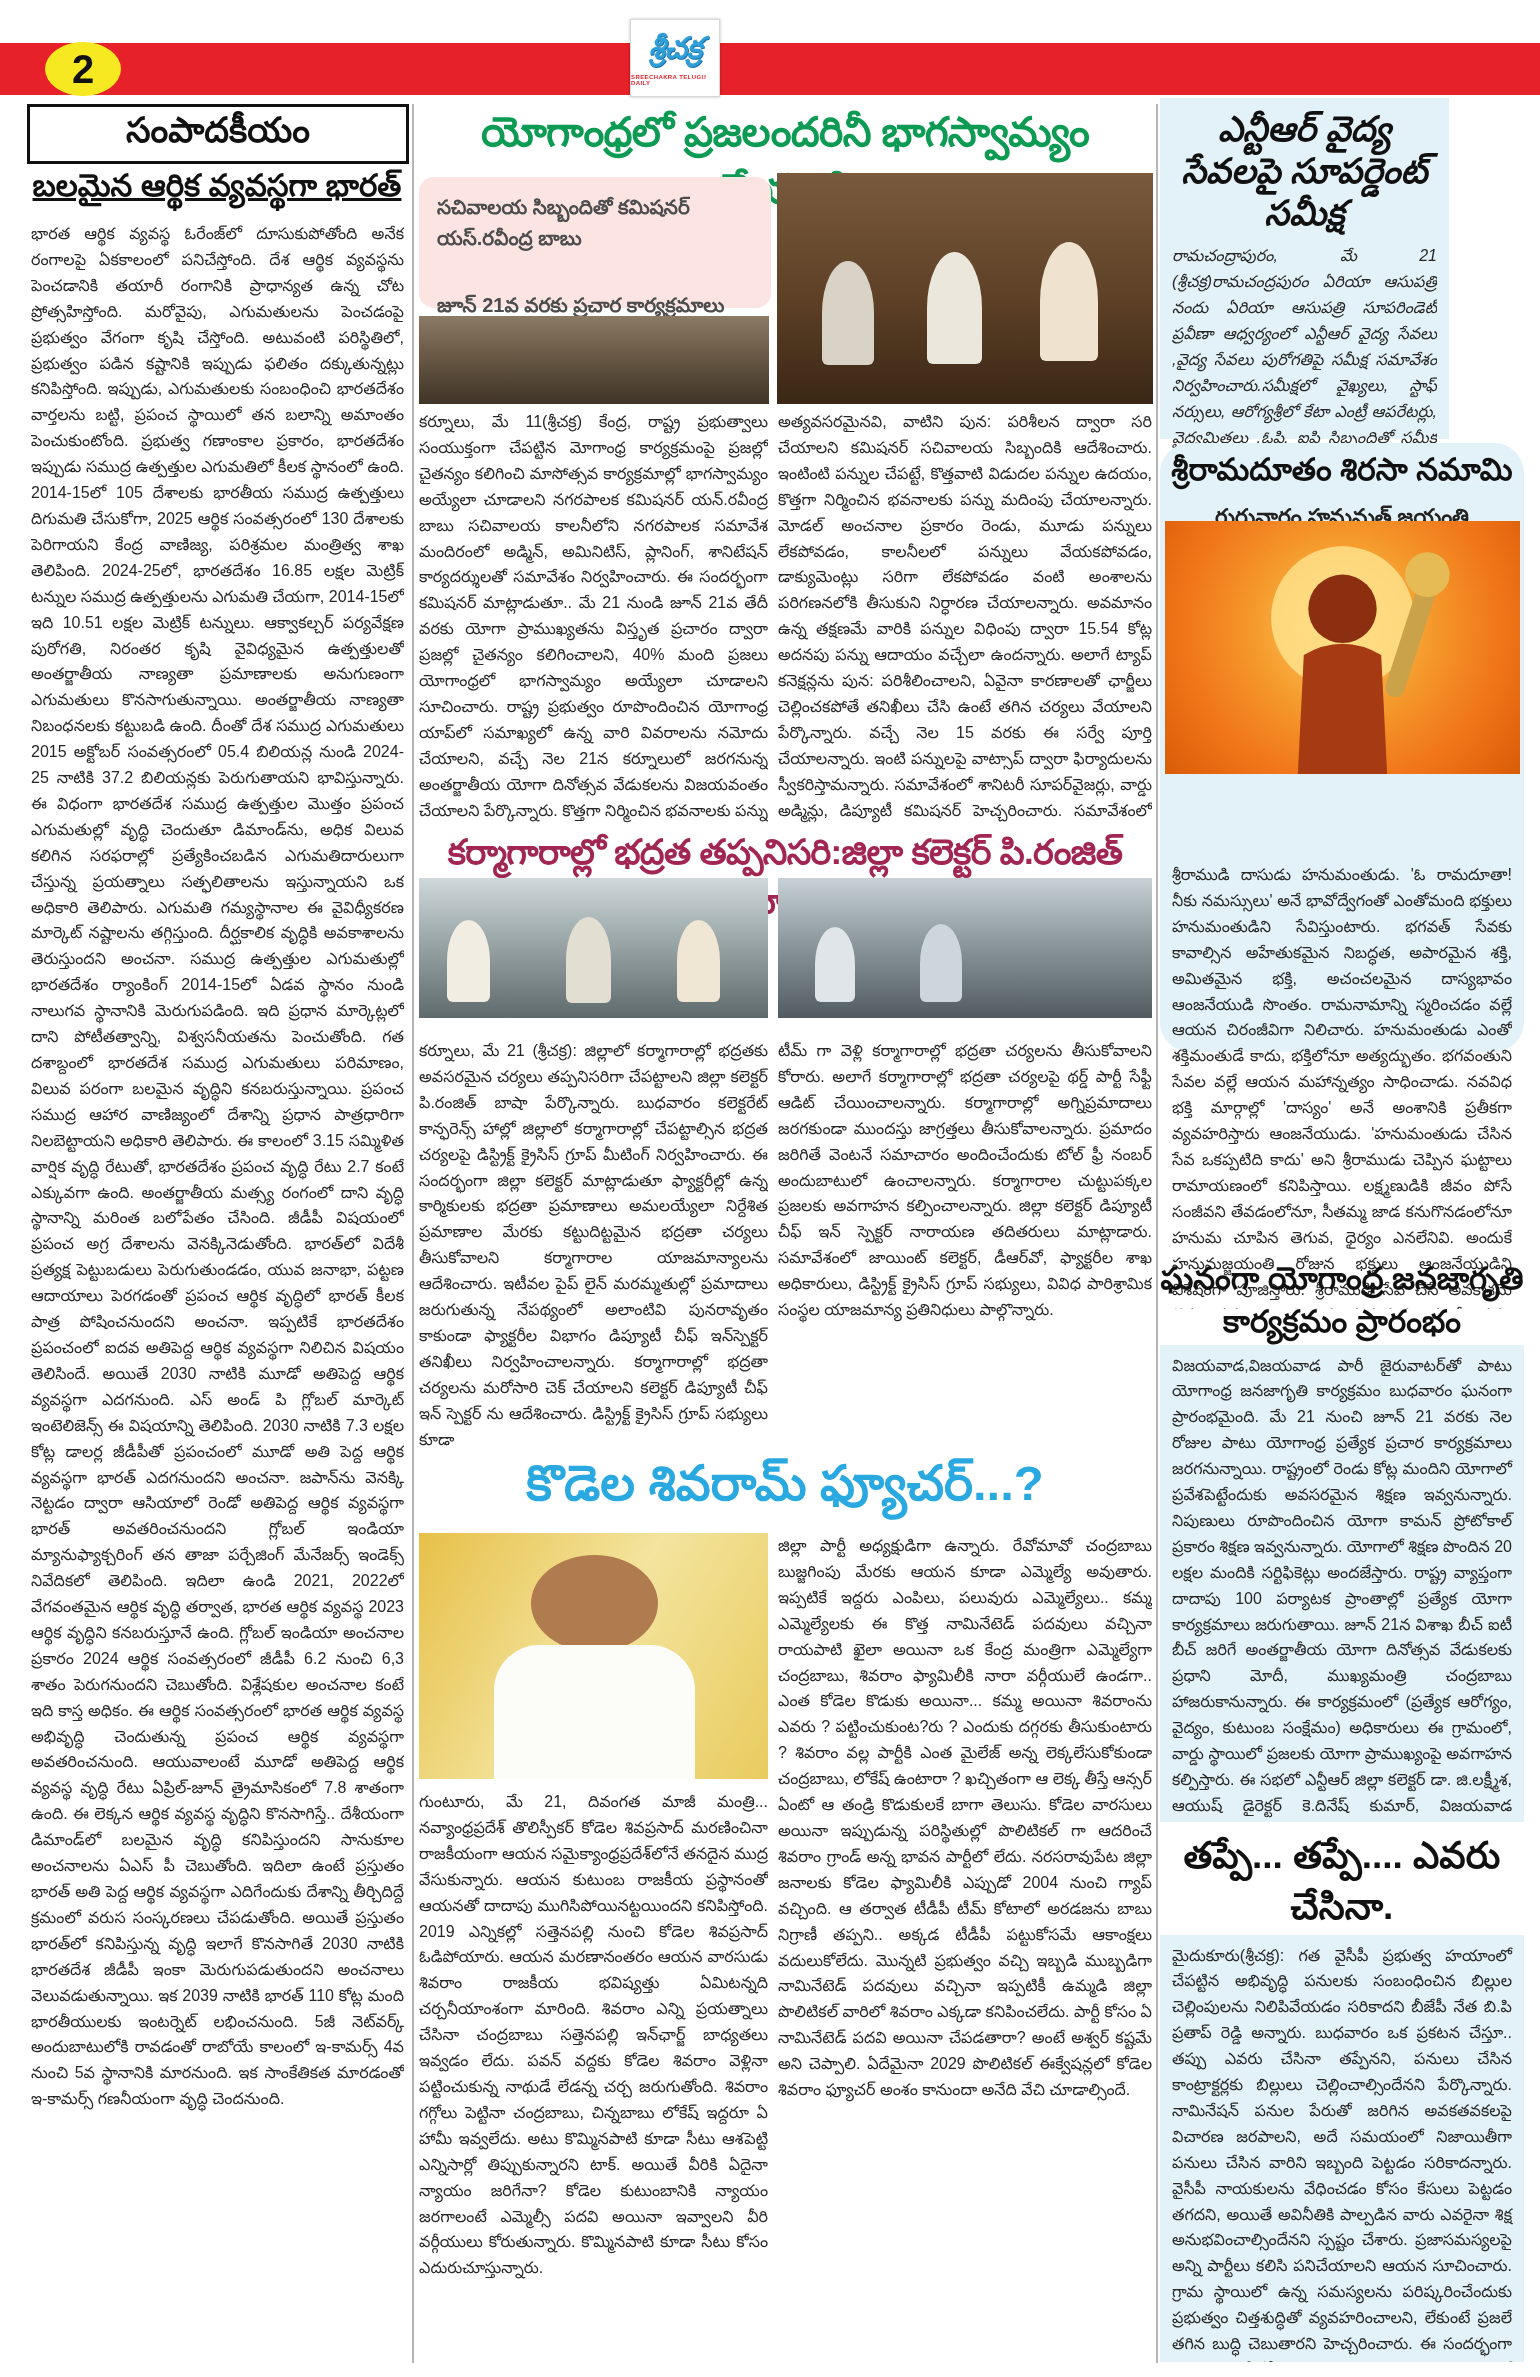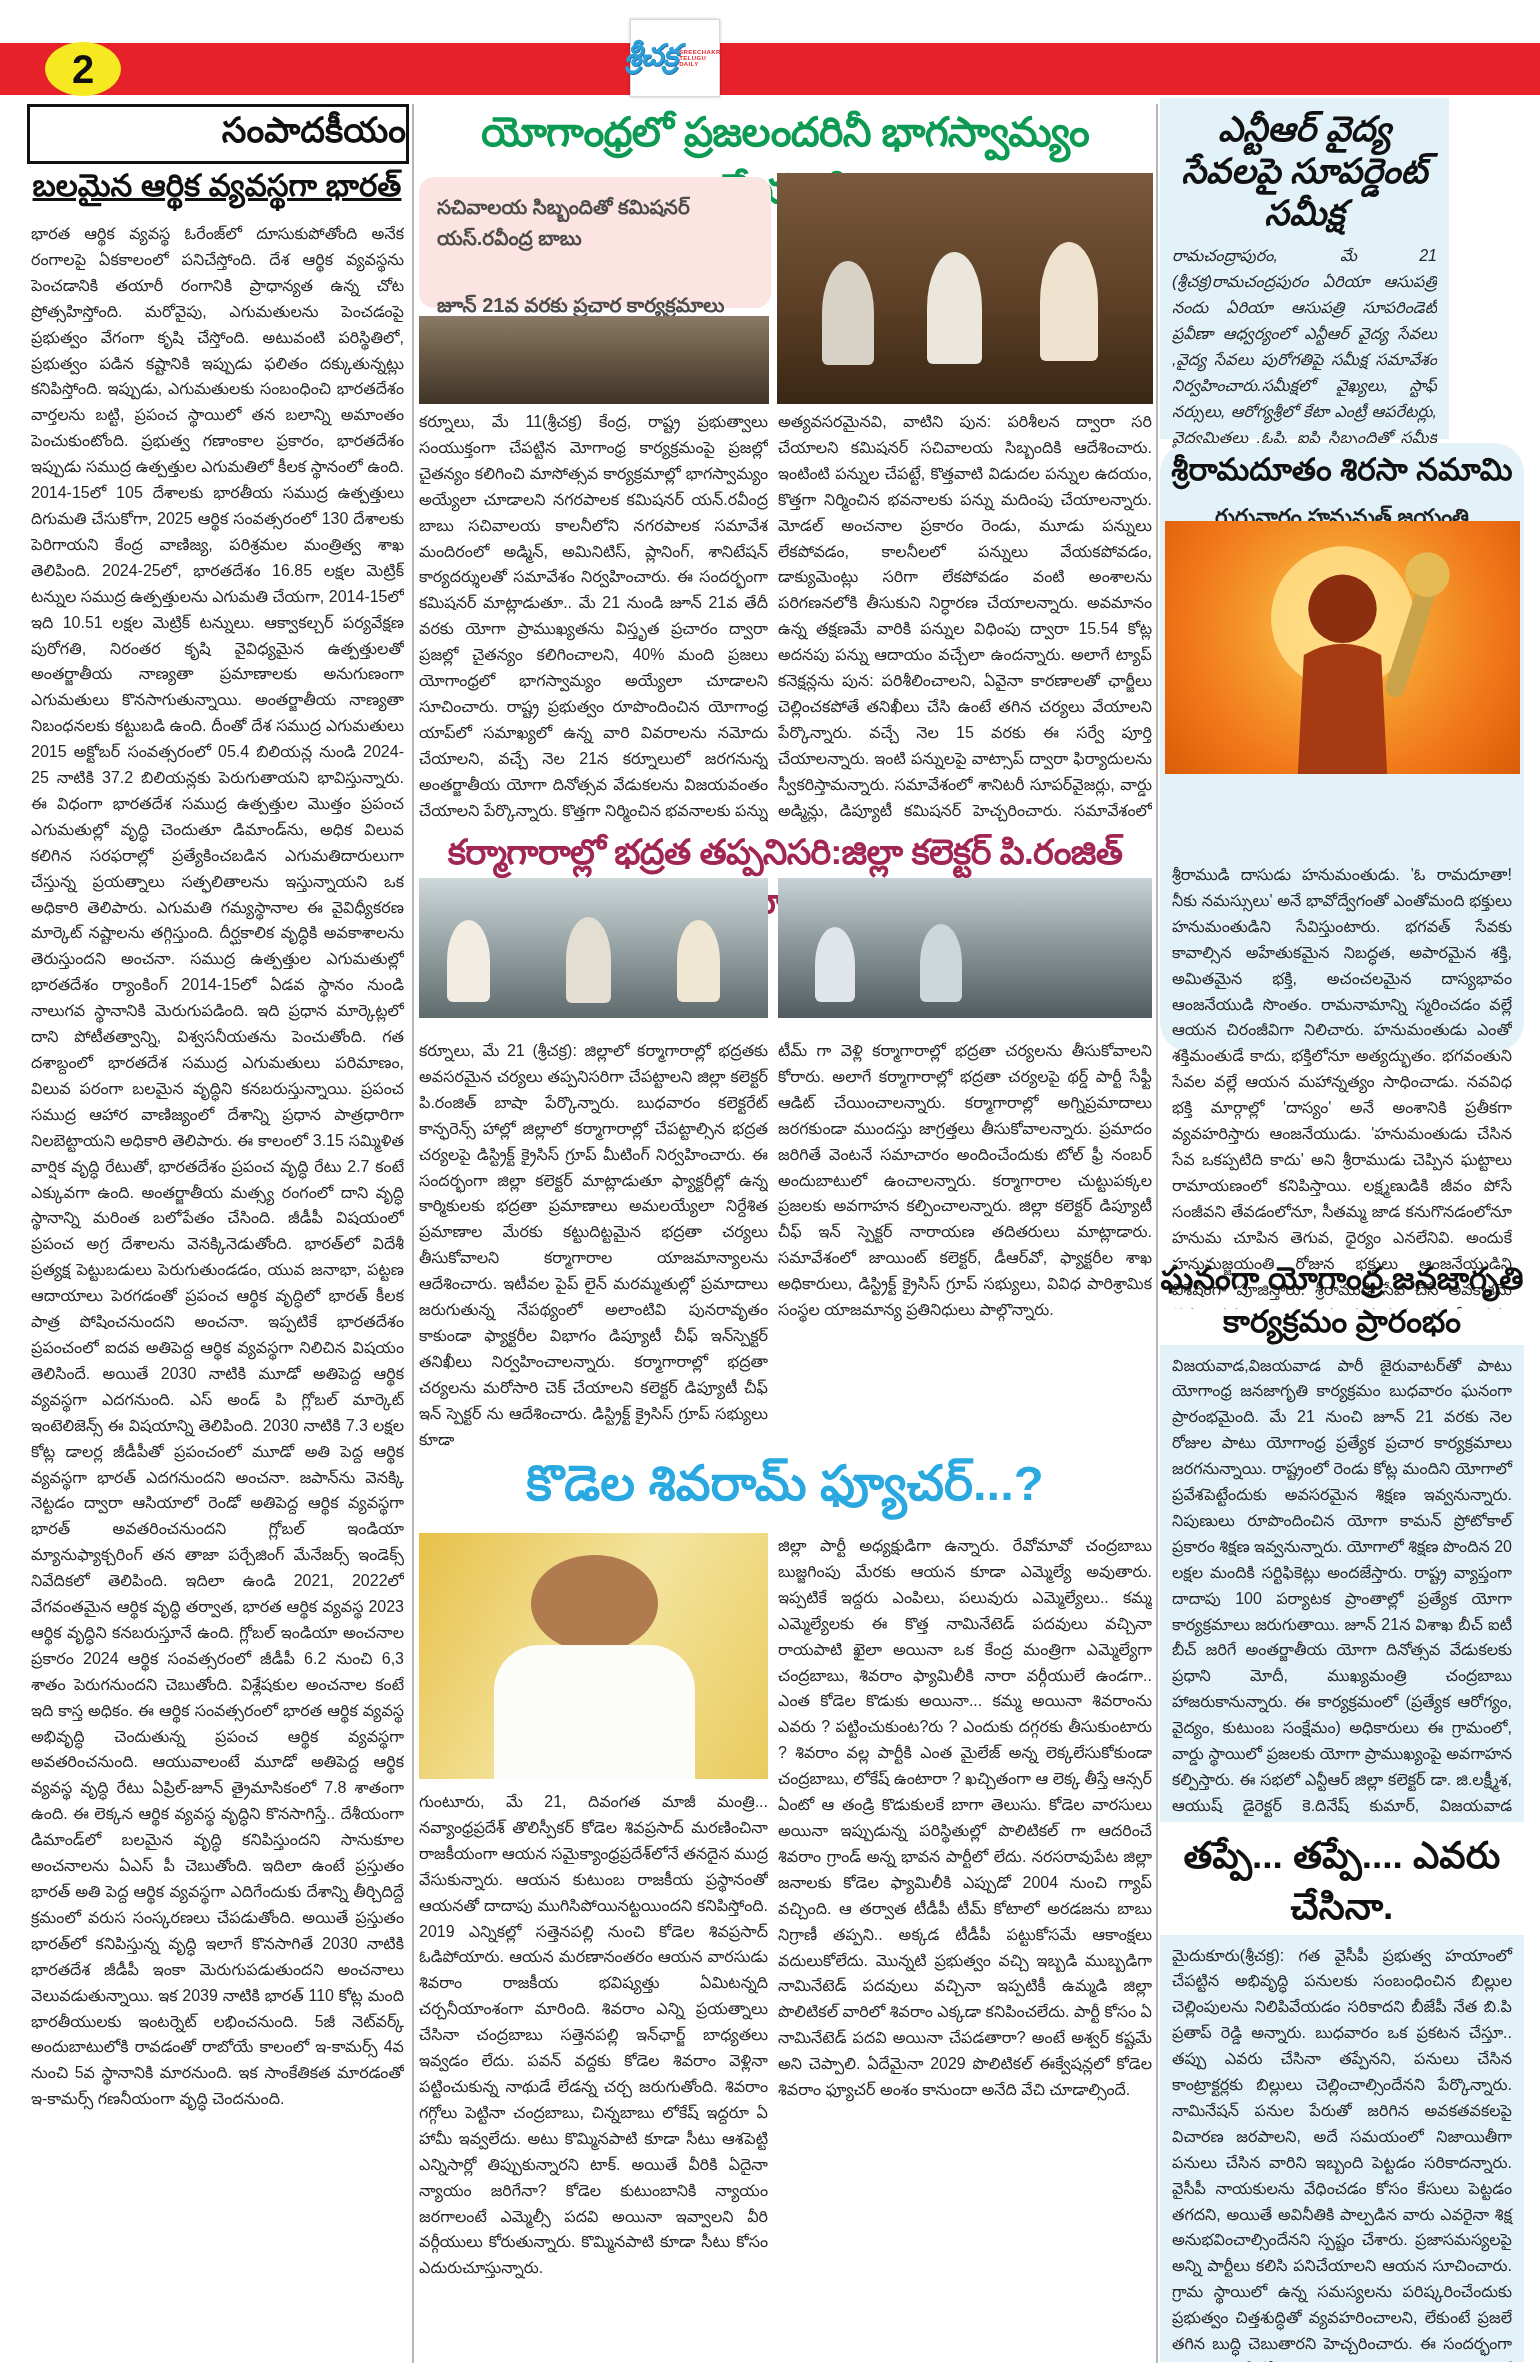--- a/index.html
+++ b/index.html
@@ -3,29 +3,29 @@
 <meta charset="utf-8">
 <style>
   html,body{margin:0;padding:0;background:#fff;}
   #paper{position:relative;width:1541px;height:2377px;background:#fff;
          font-family:"Liberation Sans","DejaVu Sans",sans-serif;color:#222;overflow:hidden;}
   .abs{position:absolute;}
   
   .redbar{background:#e62129;}
   .pageno{background:#f7e921;border-radius:50%;display:flex;align-items:center;justify-content:center;
           font-weight:bold;font-size:40px;color:#111;}
-  .logobox{background:#fff;border:0.7px solid #d8d8d8;display:flex;flex-direction:row;
+  .logobox{background:#fff;border:0.7px solid #d8d8d8;display:flex;flex-direction:column;
            align-items:center;justify-content:center;gap:1.5px;box-shadow:0 0 3px rgba(0,0,0,.25);}
   .logotitle{color:#2e9fd8;font-weight:bold;font-size:30px;font-style:italic;
              text-shadow:0.7px 0.7px 0 #1b6ea8;letter-spacing:-0.7px;}
   .logotag{color:#e62129;font-weight:bold;font-size:6px;letter-spacing:0.4px;}
   .datebox{background:#2c4d9e;border:2.2px solid #e62129;display:flex;align-items:center;justify-content:center;
            color:#fff;font-weight:bold;font-size:27.6px;clip-path:polygon(10.4px 0,100% 0,100% 100%,0 100%);}
   
-  .edbox{border:3.7px solid #111;display:flex;align-items:center;justify-content:flex-end;
+  .edbox{border:3.7px solid #111;display:flex;align-items:center;justify-content:center;
          font-weight:bold;font-size:35px;color:#111;}
   .edhead{font-weight:bold;font-size:31px;text-align:center;color:#111;}
   .body{font-size:16px;line-height:1.62;text-align:justify;color:#262626;overflow:hidden;}
   .vrule{background:#b5b5b5;width:1.5px;}
   
   .h-green{color:#0d9b53;font-weight:bold;font-size:41px;text-align:center;letter-spacing:-0.7px;}
   .pinkbox{background:#fbe4e2;border-radius:15px;padding:15px 18px;display:flex;flex-direction:column;
            justify-content:space-between;}
   .kicker{font-weight:bold;color:#4c4c4c;font-size:20px;line-height:1.55;}
   .h-maroon{color:#a12653;font-weight:bold;font-size:35px;text-align:center;letter-spacing:-0.7px;}

